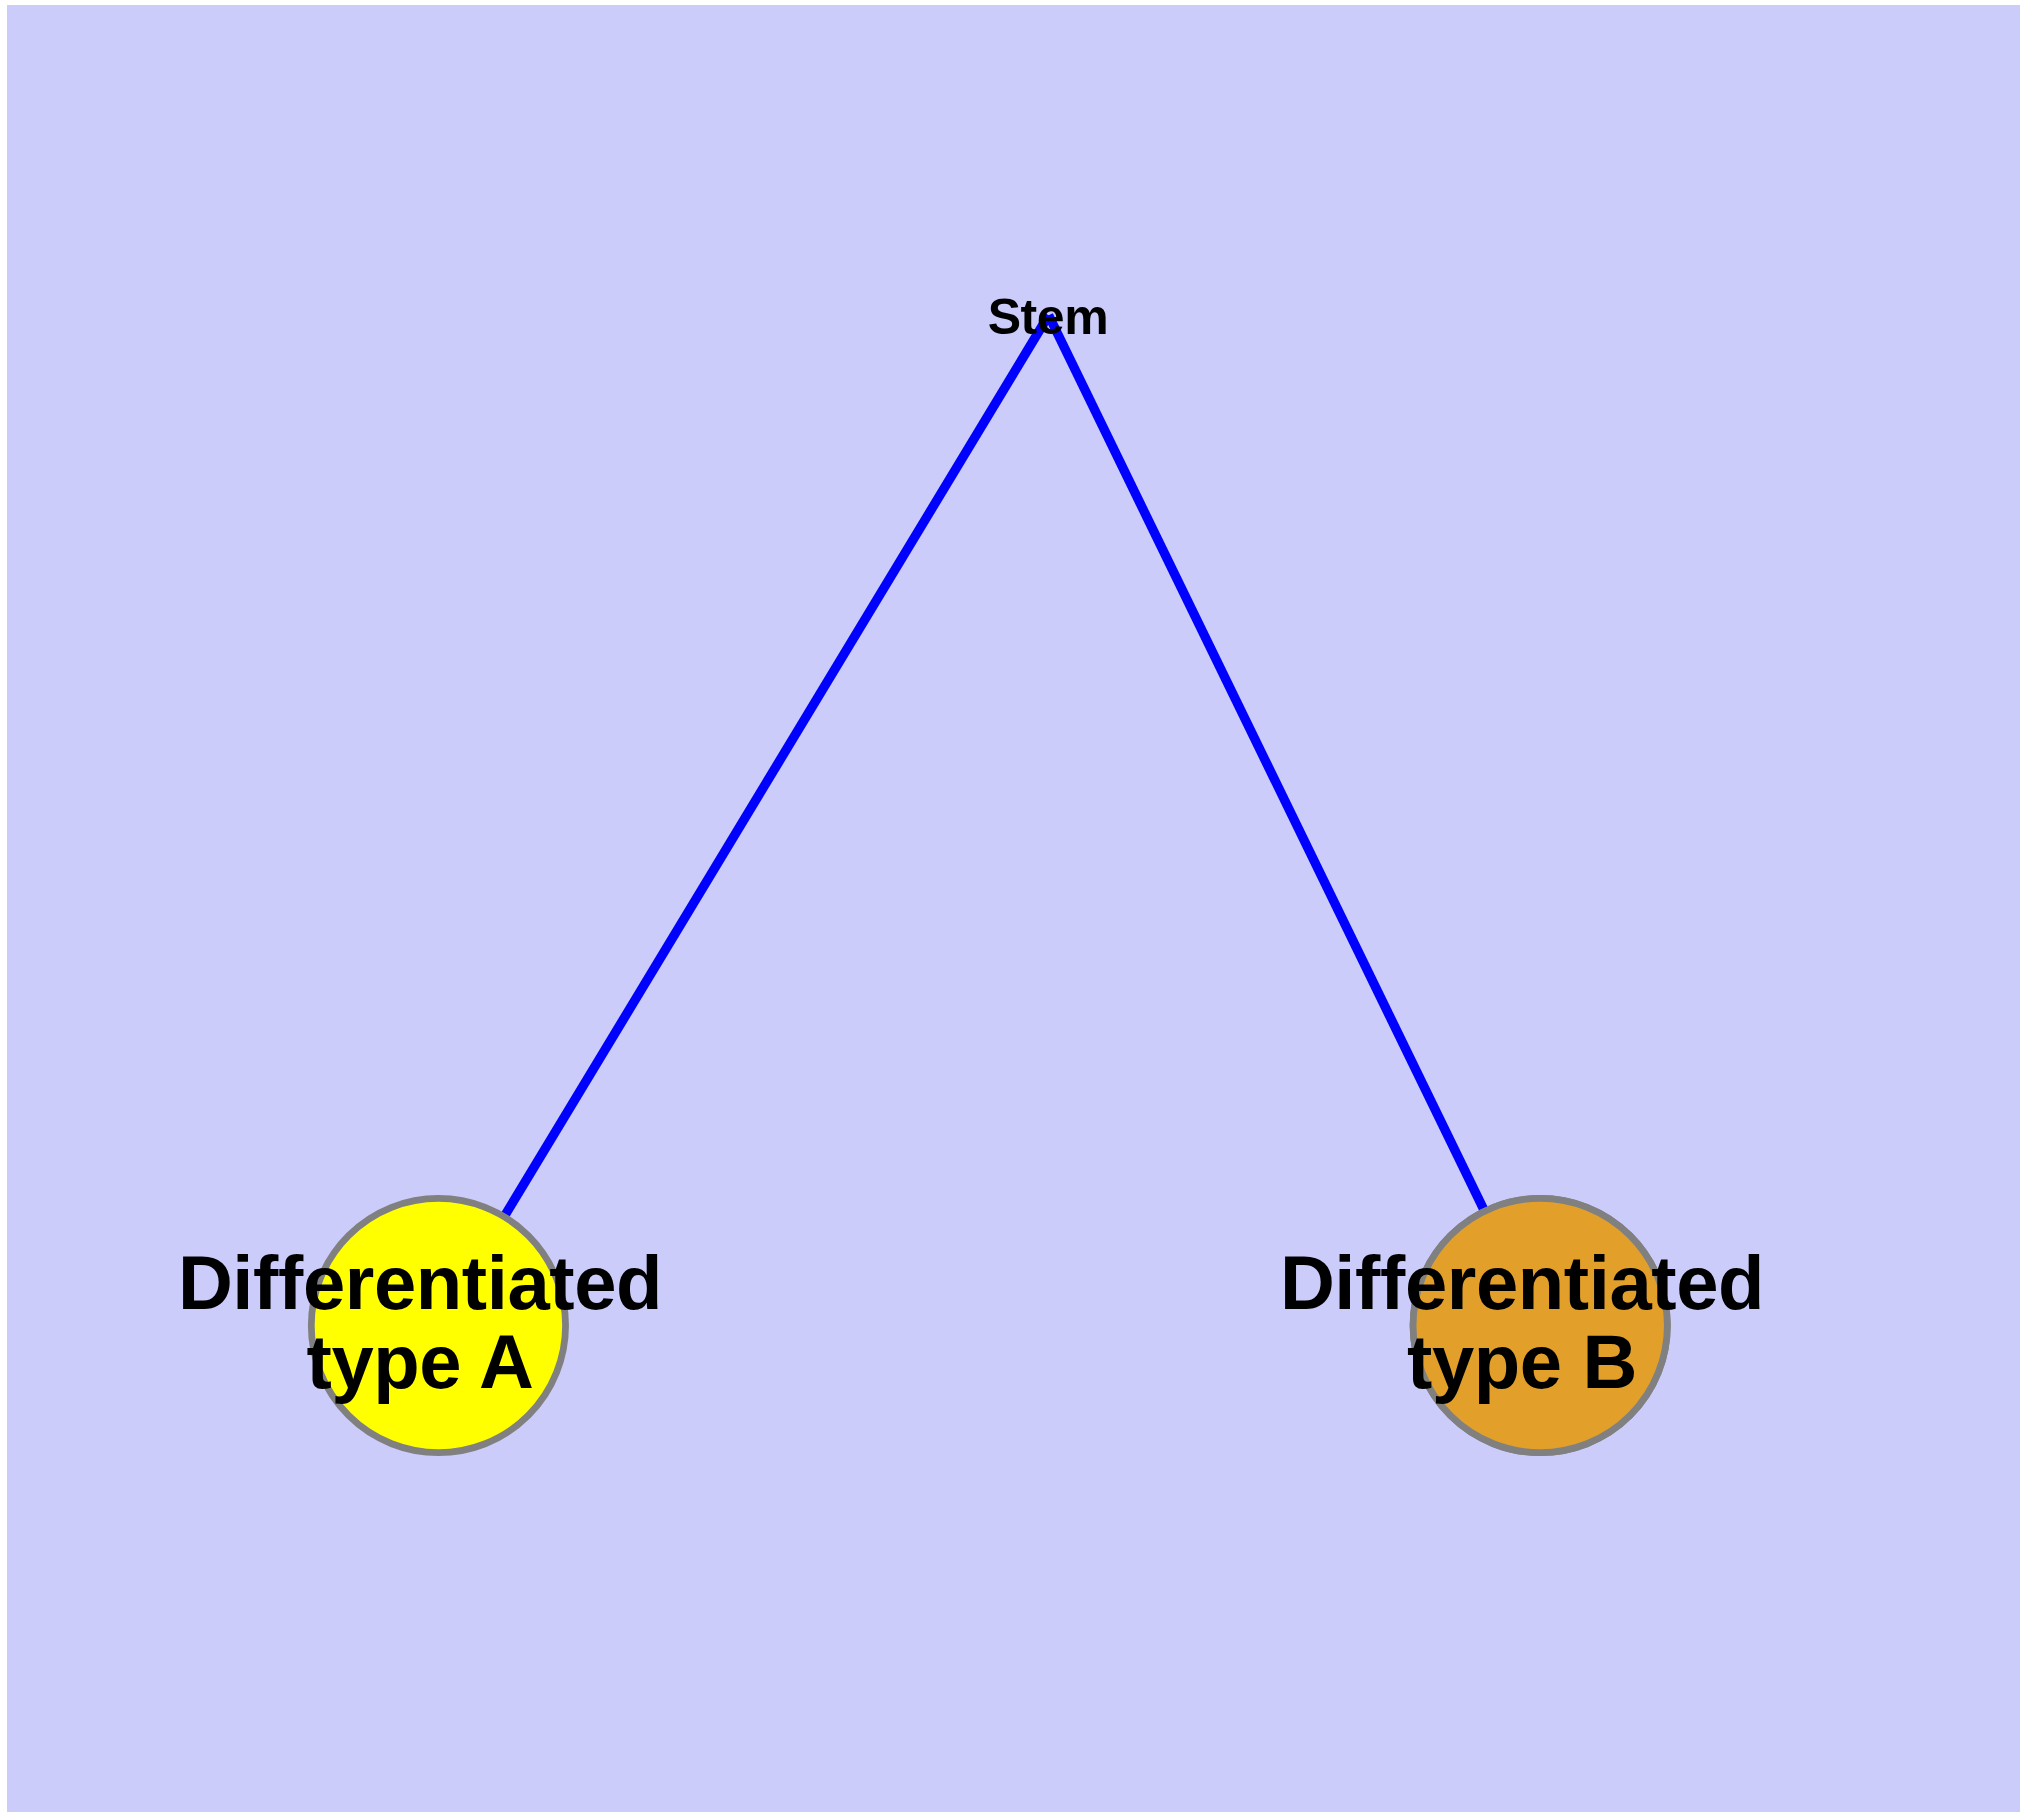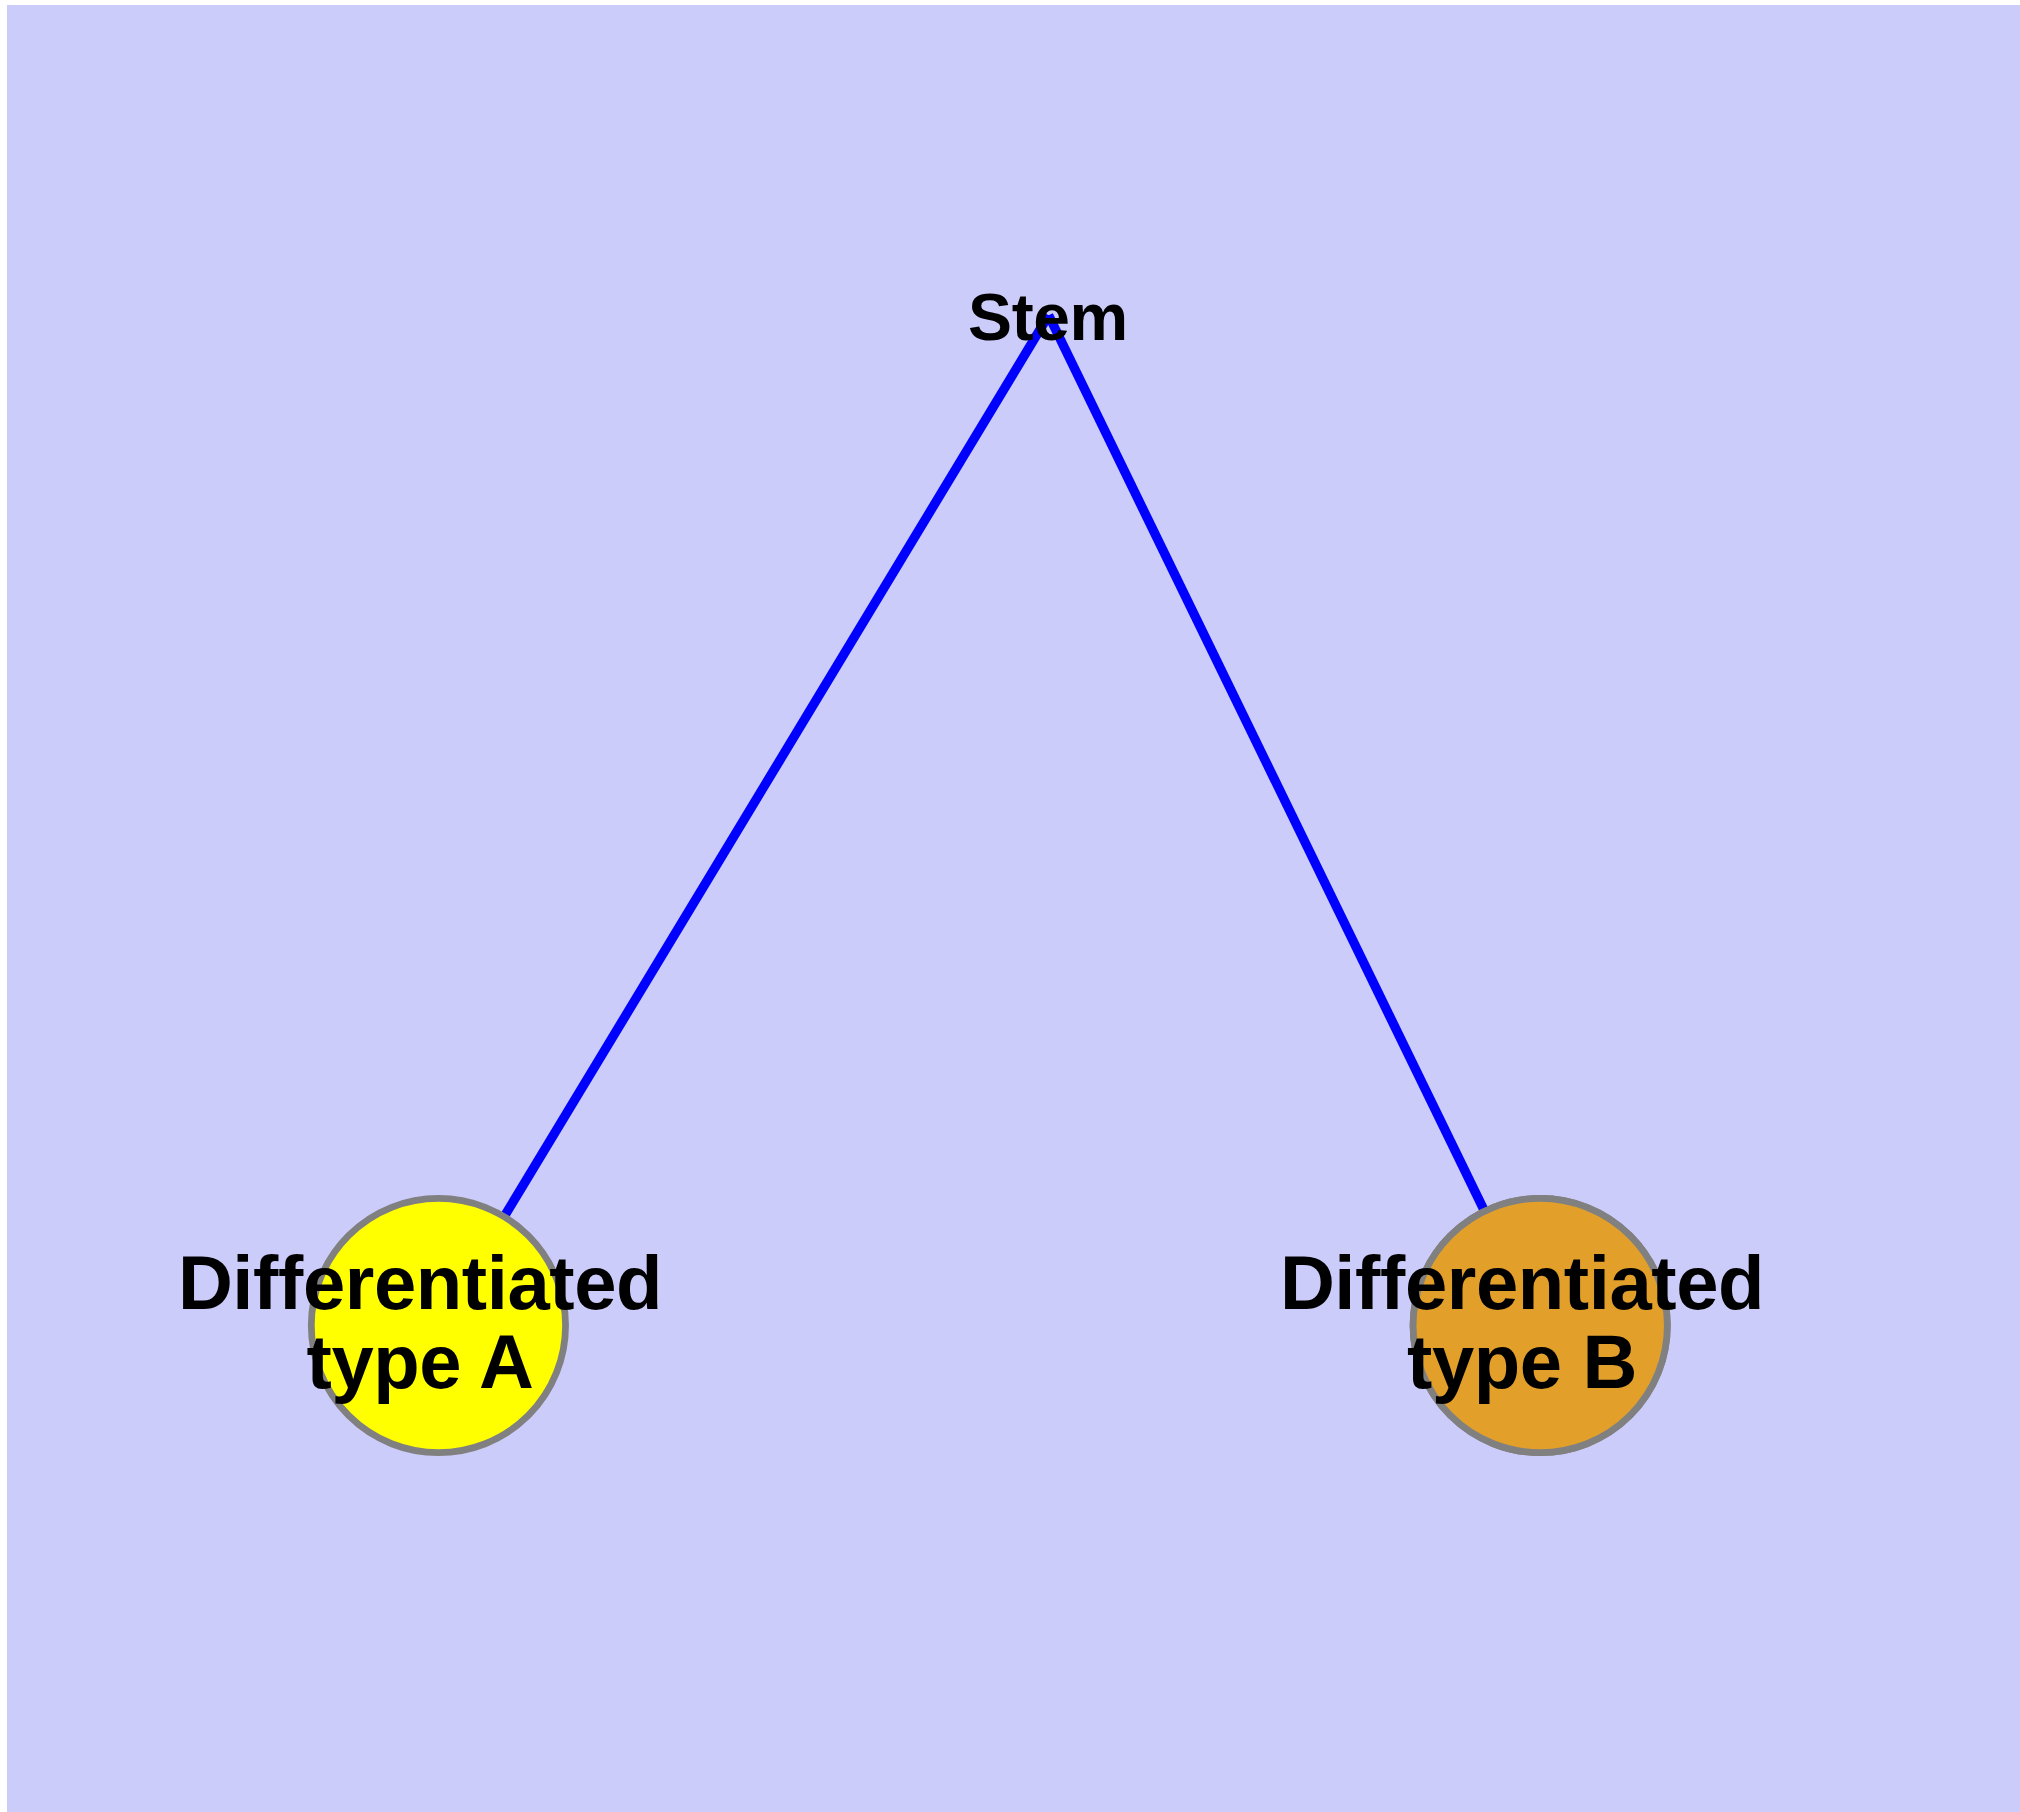--- a/index.html
+++ b/index.html
@@ -63,21 +63,21 @@
       <line x1="1237" y1="372" x2="1817" y2="1564" stroke="#0000ff" stroke-width="11" stroke-linecap="butt"></line>
     </g>
 
     <g cx="1237" cy="372" r="150" fill="#9bf505" stroke="#808080" stroke-width="8">
       <circle cx="517" cy="1564" r="150" fill="#ffff00" stroke="#808080" stroke-width="8"></circle>
       <circle cx="1817" cy="1564" r="150" fill="#e2a02b" stroke="#808080" stroke-width="8"></circle>
       <circle cx="1817" cy="1564" r="150" fill="#e2a02b" stroke="#808080" stroke-width="8"></circle>
     </g>
   </svg>
 
-  <div id="label-stem" class="node-label" style="left: 1048px; top: 317px; font-size: 66px; color: rgb(0, 0, 0);">Stem</div>
+  <div id="label-stem" class="node-label" style="left: 1048px; top: 317px; font-size: 50px; color: rgb(0, 0, 0);">Stem</div>
 
   <div id="label-diff-a" class="node-label" style="left: 420px; top: 1322px; font-size: 76px; color: rgb(0, 0, 0);">Differentiated
 type A</div>
 
   <div id="label-diff-b" class="node-label" style="left: 1522px; top: 1322px; font-size: 76px; color: rgb(0, 0, 0);">Differentiated
 type B</div>
 
 </div>
 
 

